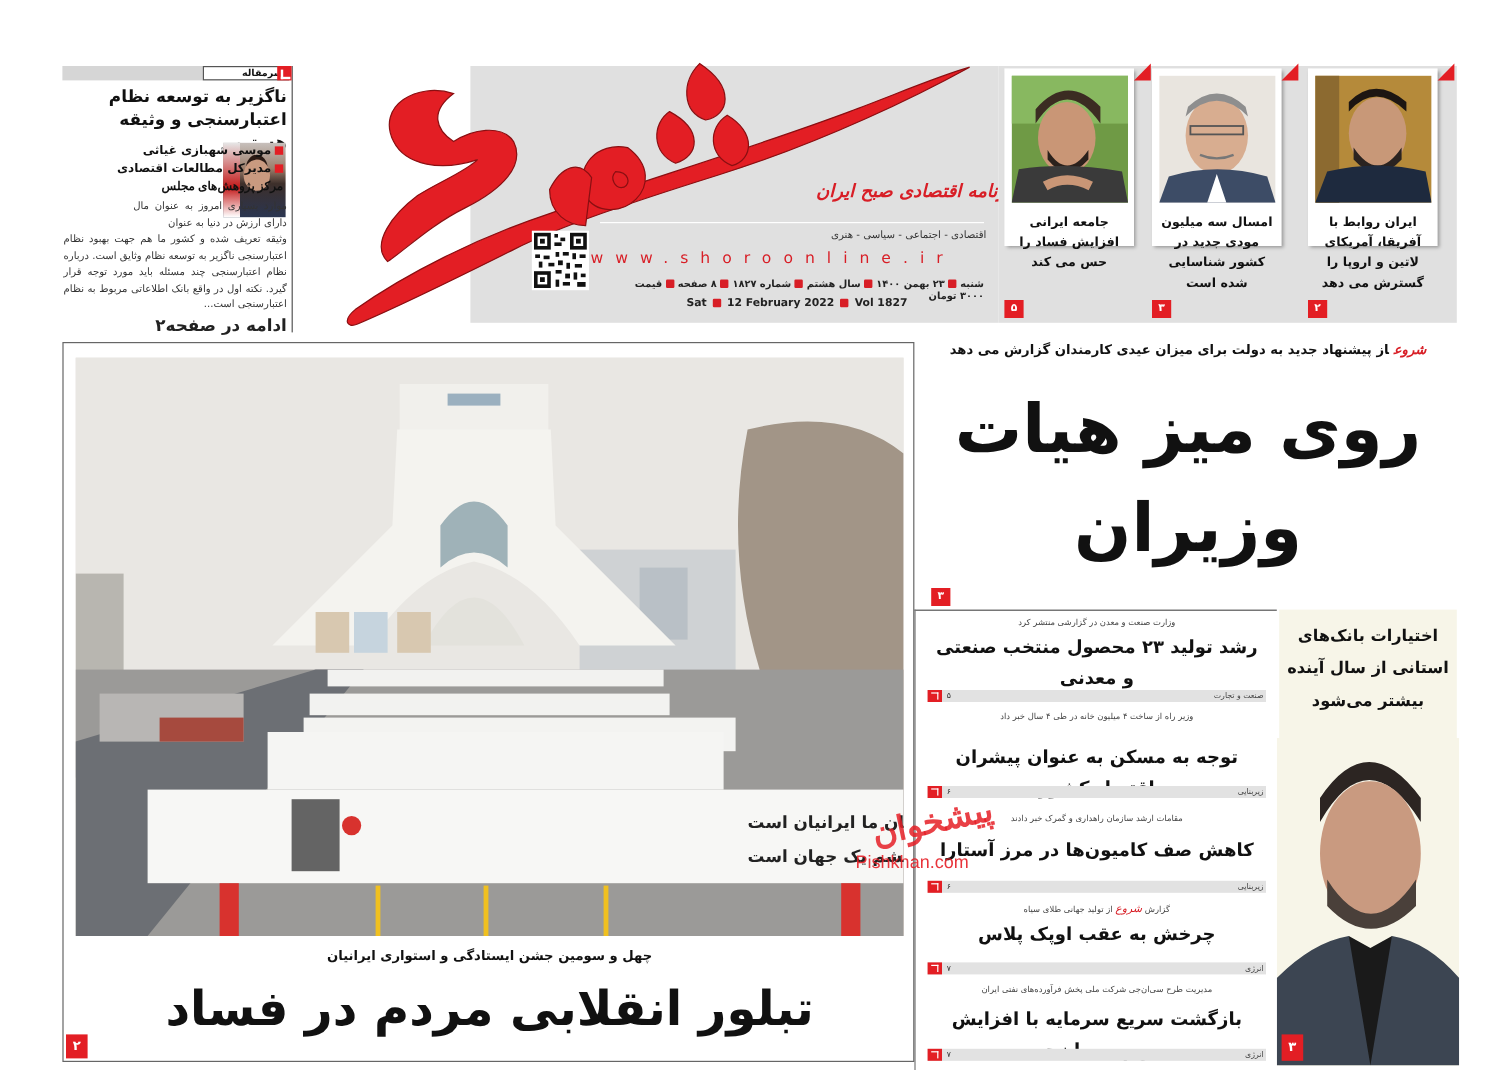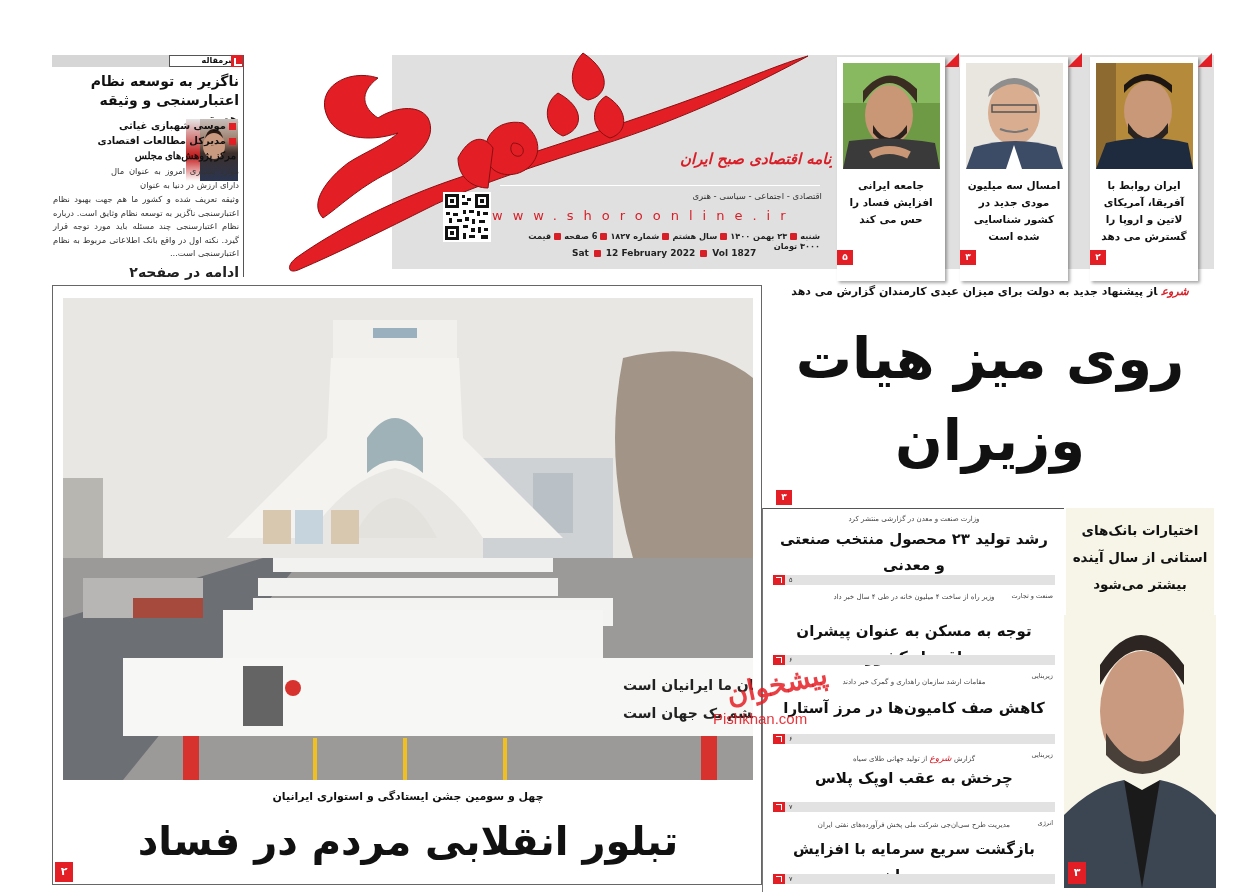--- a/index.html
+++ b/index.html
@@ -31,21 +31,21 @@
   .tagline-rule { left: 500px; top: 185px; width: 320px; height: 1px; background: #fff; }
   .sections { left: 690px; top: 191px; font-size: 8.5px; color: #333; width: 132px; text-align: right; }
   .website { left: 492px; top: 208px; font-family: "DejaVu Sans", sans-serif; font-size: 13px; letter-spacing: 10px; color: #d81e26; direction: ltr; }
   .issue-fa { left: 518px; top: 231px; width: 302px; font-size: 8.2px; color: #222; text-align: right; font-weight: bold; }
   .issue-en { left: 572px; top: 248px; direction: ltr; font-size: 9px; font-weight: bold; color: #222; }
   .red-dot { display: inline-block; width: 7px; height: 7px; background: #d81e26; border-radius: 1px; margin: 0 3px; vertical-align: middle; }
   .qr { left: 443px; top: 192px; width: 48px; height: 50px; }
 
   
   .teasers-band { left: 832px; top: 55px; width: 382px; height: 214px; background: #e0e0e0; }
-  .teaser { position: absolute; top: 57px; width: 108px; height: 224px; background: #fff; box-shadow: 2px 2px 3px rgba(0,0,0,0.35); }
+  .teaser { position: absolute; top: 57px; width: 108px; height: 148px; background: #fff; box-shadow: 2px 2px 3px rgba(0,0,0,0.35); }
   .teaser .tri { position: absolute; top: -4px; right: -14px; width: 0; height: 0; border-bottom: 14px solid #e31e24; border-left: 14px solid transparent; }
   .teaser .pic { position: absolute; top: 6px; left: 6px; width: 97px; height: 106px; }
   .teaser .cap { position: absolute; top: 120px; left: 4px; width: 100px; font-size: 10.5px; font-weight: bold; line-height: 17px; text-align: center; }
   .page-num { position: absolute; width: 16px; height: 15px; background: #e31e24; color: #fff; font-size: 9px; font-weight: bold; text-align: center; line-height: 15px; }
 
   
   .main-photo-frame { left: 52px; top: 285px; width: 710px; height: 600px; border: 1px solid #666; }
   .main-photo { left: 63px; top: 298px; width: 690px; height: 482px; overflow: hidden; background: #e8e6e2; }
   .photo-caption { left: 63px; top: 790px; width: 690px; text-align: center; font-size: 11px; font-weight: bold; }
   .photo-headline { left: 63px; top: 818px; width: 690px; text-align: center; font-size: 40px; font-weight: bold; letter-spacing: -1px; }
@@ -56,21 +56,21 @@
   .lead-headline { left: 765px; top: 318px; width: 450px; text-align: center; font-size: 56px; font-weight: bold; line-height: 82px; letter-spacing: -2px; }
 
   .lead-rule { left: 762px; top: 508px; width: 302px; height: 1px; background: #555; }
 
   
   .news-col { left: 762px; top: 508px; width: 302px; height: 384px; border-left: 1px solid #777; }
   .news-item { position: absolute; left: 10px; width: 282px; text-align: center; }
   .news-item .kicker { font-size: 7px; color: #444; height: 14px; line-height: 14px; }
   .news-item .headline { font-size: 15px; font-weight: bold; line-height: 26px; letter-spacing: -0.3px; }
   .news-bar { position: absolute; left: 10px; width: 282px; height: 10px; background: #e2e2e2; }
-  .news-bar .sec { position: absolute; right: 2px; top: 0; font-size: 6.5px; line-height: 10px; color: #444; margin-top: 16px; }
+  .news-bar .sec { position: absolute; right: 2px; top: 0; font-size: 6.5px; line-height: 10px; color: #444; }
   .news-bar .pg { position: absolute; left: 16px; top: 0; font-size: 6.5px; line-height: 10px; color: #333; }
   .news-bar .go { position: absolute; left: 0; top: 0; width: 12px; height: 10px; background: #e31e24; }
   .news-bar .go::after { content: ""; position: absolute; left: 3px; top: 2px; width: 5px; height: 5px; border-top: 1.5px solid #fff; border-right: 1.5px solid #fff; }
 
   
   .feature-box { left: 1066px; top: 508px; width: 148px; height: 380px; background: #f7f5e8; }
   .feature-title { left: 1066px; top: 517px; width: 148px; text-align: center; font-size: 13.5px; font-weight: bold; line-height: 27px; }
   .feature-photo { left: 1064px; top: 615px; width: 152px; height: 273px; overflow: hidden; }
 
   
@@ -149,21 +149,21 @@
       <rect x="41" y="36" width="4" height="3"></rect>
     <rect x="20" y="41" width="3" height="6"></rect>
       <rect x="26" y="43" width="6" height="3"></rect>
       <rect x="38" y="43" width="7" height="4"></rect>
   </g>
 </svg>
 
 <div class="abs website">www.shoroonline.ir</div>
 
 <div class="abs issue-fa">
-  <span>شنبه</span><span class="red-dot"></span><span>۲۳ بهمن ۱۴۰۰</span><span class="red-dot"></span><span>سال هشتم</span><span class="red-dot"></span><span>شماره ۱۸۲۷</span><span class="red-dot"></span><span>6 صفحه</span><span class="red-dot"></span><span>قیمت ۳۰۰۰ تومان</span>
+  <span>شنبه</span><span class="red-dot"></span><span>۲۳ بهمن ۱۴۰۰</span><span class="red-dot"></span><span>سال هشتم</span><span class="red-dot"></span><span>شماره ۱۸۲۷</span><span class="red-dot"></span><span>۸ صفحه</span><span class="red-dot"></span><span>قیمت ۳۰۰۰ تومان</span>
 </div>
 <div class="abs issue-en">
   <span>Sat</span><span class="red-dot" style="margin:0 5px"></span><span>12 February 2022</span><span class="red-dot" style="margin:0 5px"></span><span>Vol 1827</span>
 </div>
 
 <div class="abs teasers-band"></div>
 
 <div class="teaser" style="left:1090px;">
   <div class="tri"></div>
   <svg class="pic" viewBox="0 0 97 106">

